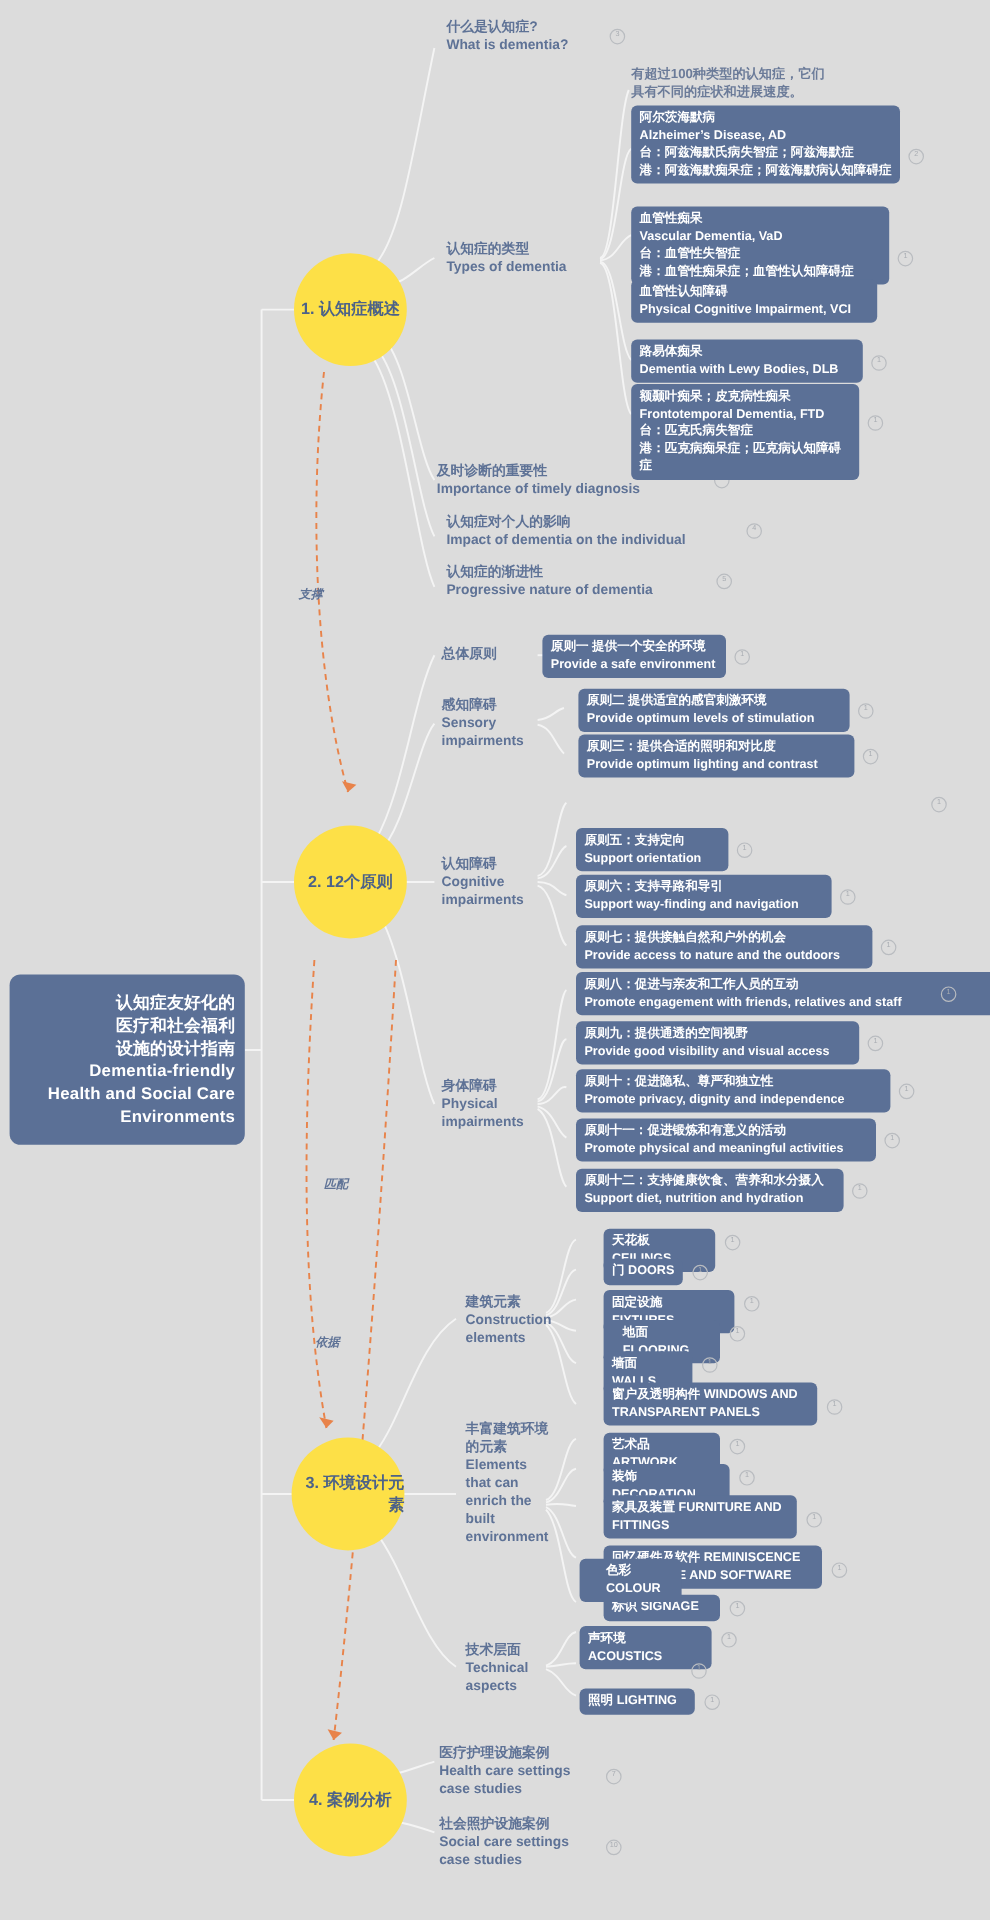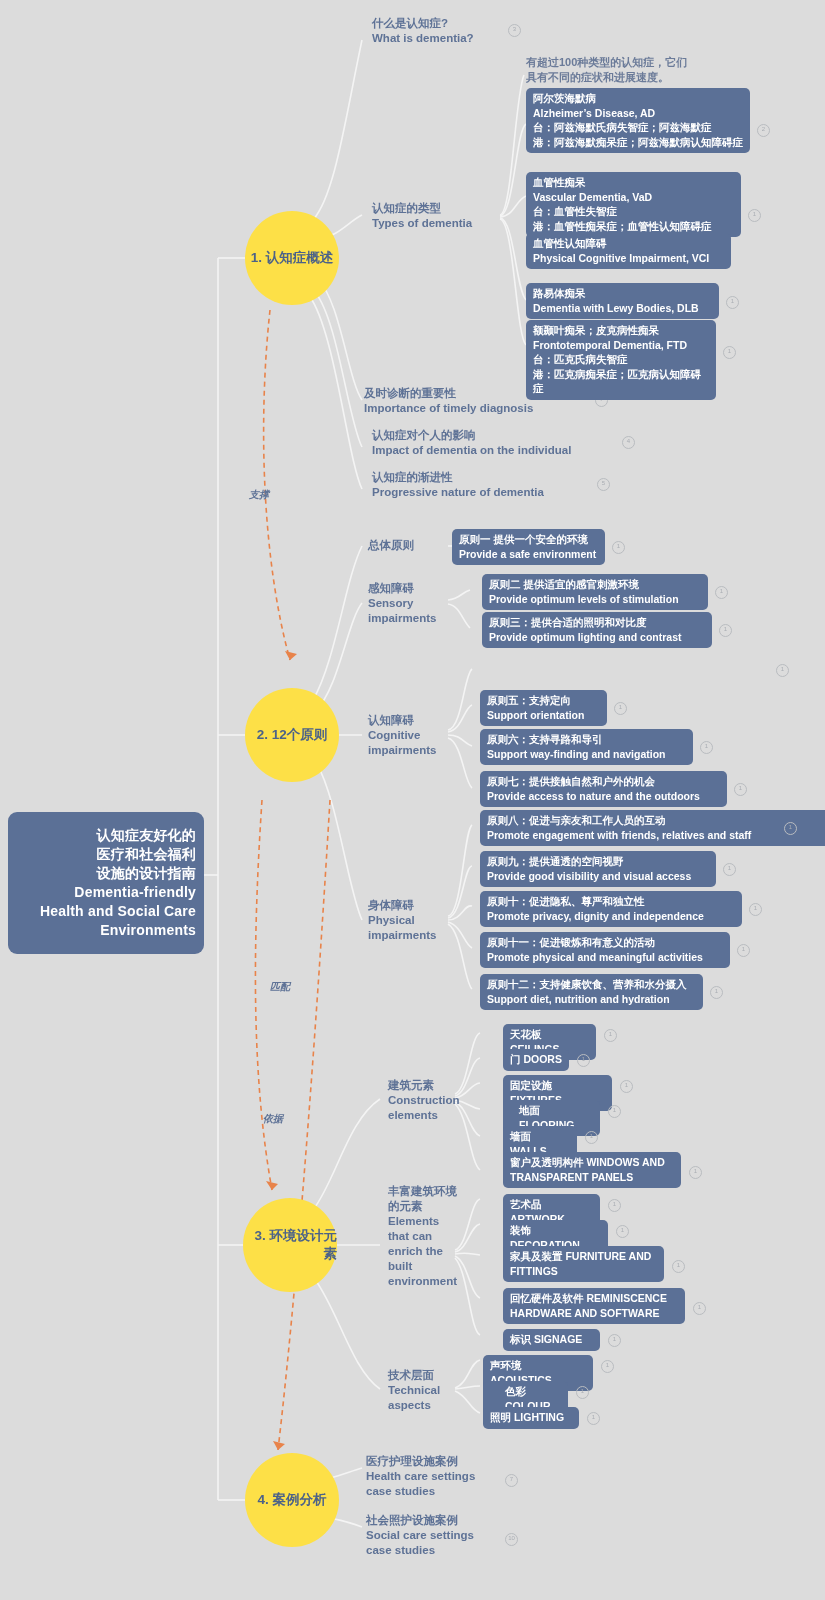--- a/index.html
+++ b/index.html
@@ -369,21 +369,21 @@
   <div class="box" style="left:503px;top:1288px;width:182px;">回忆硬件及软件 REMINISCENCE
 HARDWARE AND SOFTWARE</div>
   <div class="knob" style="left:693px;top:1302px;">1</div>
 
   <div class="box" style="left:503px;top:1329px;width:97px;">标识 SIGNAGE</div>
   <div class="knob" style="left:608px;top:1334px;">1</div>
 
   <div class="box" style="left:483px;top:1355px;width:110px;">声环境 ACOUSTICS</div>
   <div class="knob" style="left:601px;top:1360px;">1</div>
 
-  <div class="box" style="left:483px;top:1381px;width:85px;padding-left:22px;">色彩 COLOUR</div>
+  <div class="box" style="left:483px;top:1299px;width:85px;padding-left:22px;">色彩 COLOUR</div>
   <div class="knob" style="left:576px;top:1386px;">1</div>
 
   <div class="box" style="left:483px;top:1407px;width:96px;">照明 LIGHTING</div>
   <div class="knob" style="left:587px;top:1412px;">1</div>
 
   <div class="topic" style="left:366px;top:1454px;">医疗护理设施案例
 Health care settings
 case studies</div>
   <div class="knob" style="left:505px;top:1474px;">7</div>
 

